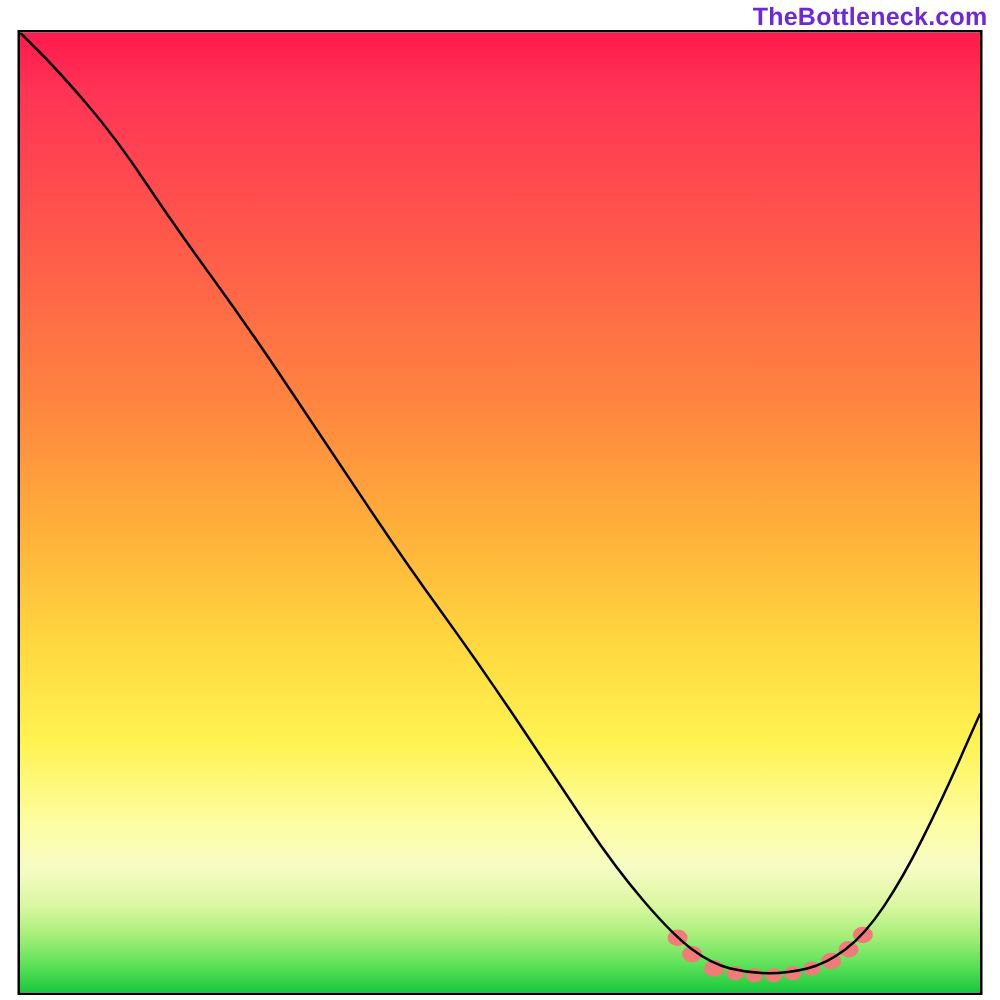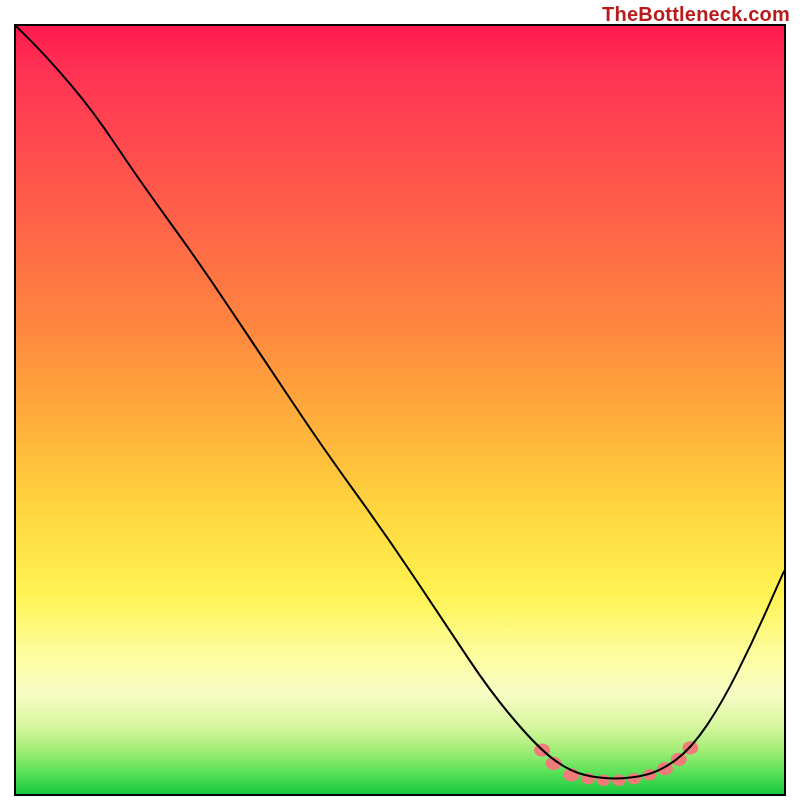--- a/index.html
+++ b/index.html
@@ -15,21 +15,21 @@
     position: relative;
     width: 800px;
     height: 800px;
   }
   .watermark {
     position: absolute;
     top: 3px;
     right: 10px;
     font-size: 20px;
     font-weight: 600;
-    color: #b91c1c;
+    color: #6d28d9;
     letter-spacing: 0.2px;
     z-index: 40;
     user-select: none;
   }
   .plot-frame {
     position: absolute;
     left: 14px;
     top: 24px;
     width: 772px;
     height: 772px;

